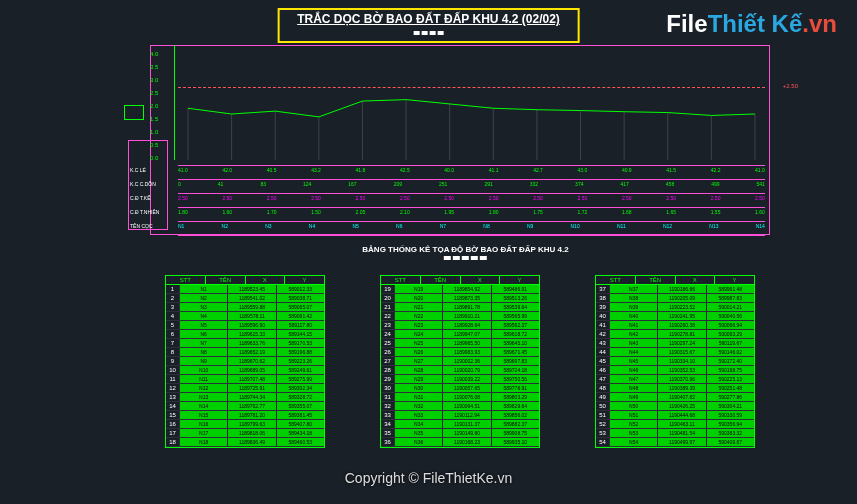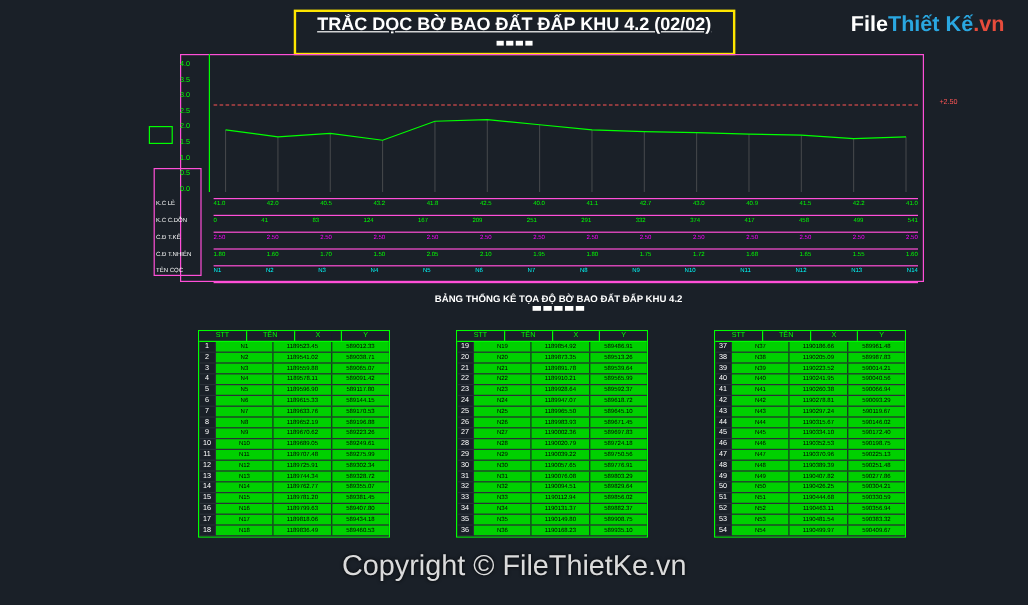--- a/index.html
+++ b/index.html
@@ -9,32 +9,32 @@
     background: #1a2028;
     font-family: Arial, sans-serif;
     position: relative;
     overflow: hidden;
     font-size: 7px;
     color: #fff;
   }
   .logo {
     position: absolute;
     top: 10px; right: 20px;
-    font-size: 18px;
+    font-size: 24px;
     font-weight: bold;
   }
   .logo .a { color:#fff; } .logo .b { color:#2aa7e1; } .logo .c { color:#e74c3c; }
   .title-box {
     position: absolute;
     top: 8px; left: 50%; transform: translateX(-50%);
     border: 2px solid #ffe600;
     padding: 2px 18px 4px;
     text-align: center;
   }
-  .title-text { color:#fff; font-size: 15px; font-weight: bold; text-decoration: underline; }
+  .title-text { color:#fff; font-size: 12px; font-weight: bold; text-decoration: underline; }
   .title-scale { color:#fff; margin-top: 2px; font-size:8px; letter-spacing: 1px;}
   .title-scale span { display:inline-block; width:6px; height:4px; background:#fff; margin:0 1px;}
 
   .profile {
     position: absolute;
     top: 45px; left: 150px; width: 620px; height: 190px;
   }
   .profile .frame {
     position:absolute; inset:0; border:1px solid #ff4fd8;
   }
@@ -62,21 +62,21 @@
   .tbl .hdr div { flex:1; text-align:center; color:#0f0; font-size:6px; padding:1px 0; border-right:1px solid #0f0;}
   .tbl .hdr div:last-child{border-right:none;}
   .tbl .row { display:flex; height:9px; border-bottom:1px solid #2a3038;}
   .tbl .row .lbl { width:14px; color:#fff; font-size:6px; text-align:center; border-right:1px solid #2a3038; line-height:9px;}
   .tbl .row .cell { flex:1; background:#00d000; border-right:1px solid #1a2028; font-size:5px; color:#000; line-height:9px; text-align:center; overflow:hidden;}
   .tbl .row .cell:last-child{border-right:none;}
   .tbl { width:160px; }
 
   .copyright {
     position:absolute; bottom:18px; left:50%; transform:translateX(-50%);
-    font-size:24px; color:rgba(255,255,255,0.85); font-weight:500;
+    font-size:14px; color:rgba(255,255,255,0.85); font-weight:500;
     text-shadow:0 0 3px #000;
   }
 </style>
 </head>
 <body>
 
 <div class="logo">
   <span class="a">File</span><span class="b">Thiết Kế</span><span class="c">.vn</span>
 </div>
 

